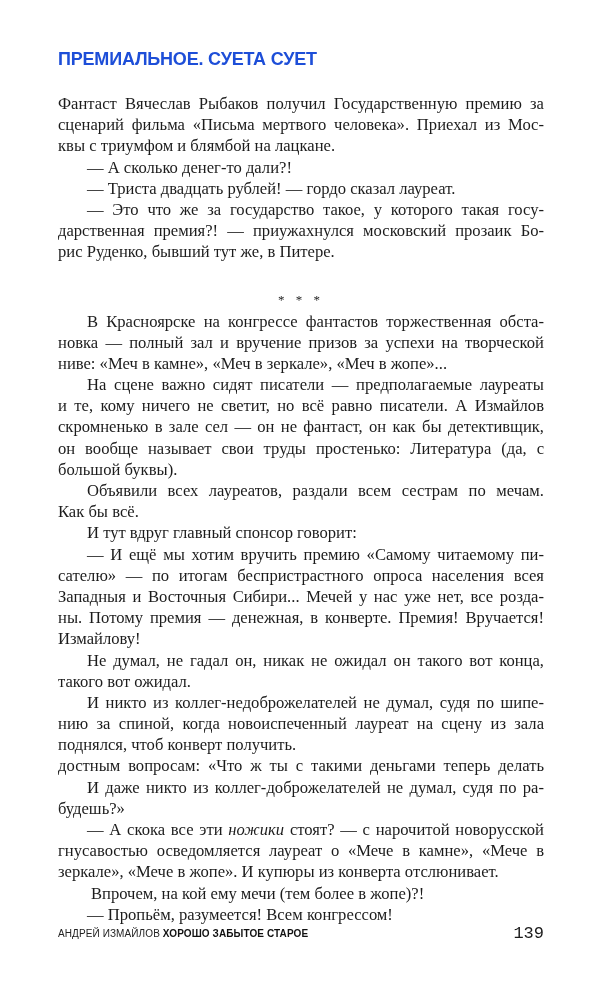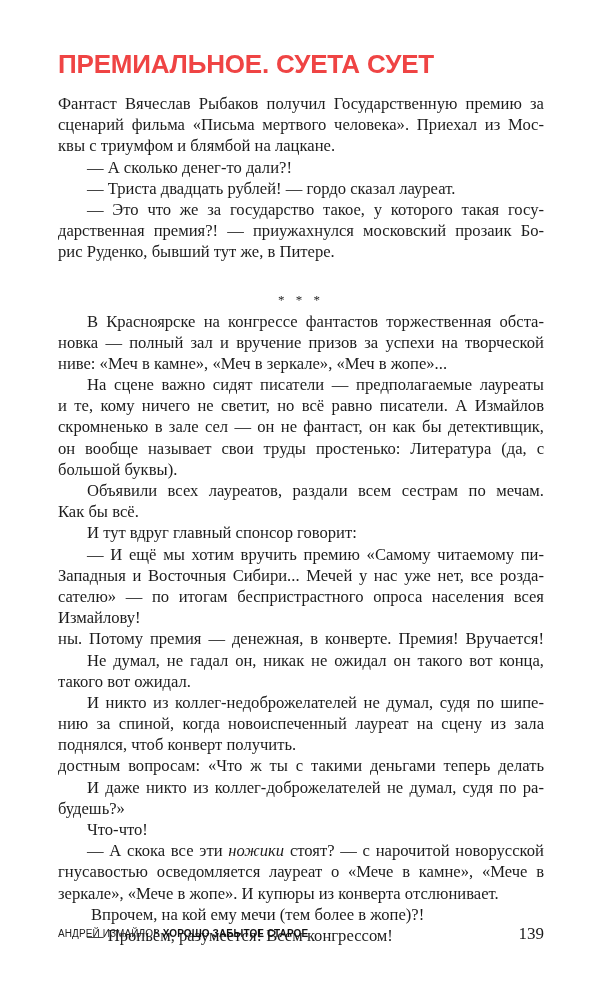--- a/index.html
+++ b/index.html
@@ -3,42 +3,42 @@
 <meta charset="utf-8">
 <style>
   html, body { margin: 0; padding: 0; }
   body {
     width: 600px; height: 994px; background: #ffffff; position: relative; overflow: hidden;
     color: #1a1a1a;
   }
   .page { position: absolute; left: 58px; top: 0; width: 486px; }
   .title {
     position: absolute; top: 49px; left: 0;
-    font-family: "Liberation Sans", sans-serif; font-weight: bold; font-size: 26px;
-    letter-spacing: -0.2px; color: #ef4444; white-space: nowrap;
+    font-family: "Liberation Sans", sans-serif; font-weight: bold; font-size: 18px;
+    letter-spacing: -0.2px; color: #1d4ed8; white-space: nowrap;
   }
   .body {
     position: absolute; top: 93px; left: 0; width: 486px;
     font-family: Liberation Serif, serif; font-size: 16.6px; line-height: 21.2px;
     color: #1c1c1c;
   }
   .line { display: block; height: 21.2px; white-space: nowrap; text-align: justify; text-align-last: justify; }
   .line.last { text-align-last: left; }
   .line.ind { padding-left: 29px; }
   .line.ind2 { padding-left: 33px; }
   .gap { display: block; height: 26px; }
   .stars { display: block; height: 22px; text-align: center; font-size: 13px; letter-spacing: 4px; }
   em { font-style: italic; }
   .footer {
     position: absolute; top: 924px; left: 58px; width: 486px; height: 22px;
     font-family: "Liberation Sans", sans-serif;
   }
   .footer .author { position: absolute; left: 0; top: 4px; font-size: 10px; color: #222; letter-spacing: 0.1px; }
   .footer .booktitle { font-weight: bold; color: #111; }
-  .footer .pagenum { position: absolute; right: 0; top: 0; font-family: Liberation Serif, serif; font-size: 17px; color: #1a1a1a; }
+  .footer .pagenum { position: absolute; right: 0; top: 0; font-family: Liberation Mono, monospace; font-size: 17px; color: #1a1a1a; }
 </style>
 </head>
 <body>
 
 <div class="page">
   <div class="title">ПРЕМИАЛЬНОЕ. СУЕТА СУЕТ</div>
 
   <div class="body">
     <div>
       <span class="line">Фантаст Вячеслав Рыбаков получил Государственную премию за</span>
@@ -60,33 +60,32 @@
       <span class="line last">ниве: «Меч в камне», «Меч в зеркале», «Меч в жопе»...</span>
       <span class="line ind">На сцене важно сидят писатели — предполагаемые лауреаты</span>
       <span class="line">и те, кому ничего не светит, но всё равно писатели. А Измайлов</span>
       <span class="line">скромненько в зале сел — он не фантаст, он как бы детективщик,</span>
       <span class="line">он вообще называет свои труды простенько: Литература (да, с</span>
       <span class="line last">большой буквы).</span>
       <span class="line ind">Объявили всех лауреатов, раздали всем сестрам по мечам.</span>
       <span class="line last">Как бы всё.</span>
       <span class="line ind last">И тут вдруг главный спонсор говорит:</span>
       <span class="line ind">— И ещё мы хотим вручить премию «Самому читаемому пи-</span>
+      <span class="line">сателю» — по итогам беспристрастного опроса населения всея</span>
       <span class="line">Западныя и Восточныя Сибири... Мечей у нас уже нет, все розда-</span>
-      <span class="line">сателю» — по итогам беспристрастного опроса населения всея</span>
+      <span class="line">ны. Потому премия — денежная, в конверте. Премия! Вручается!</span>
       <span class="line last">Измайлову!</span>
-      <span class="line">ны. Потому премия — денежная, в конверте. Премия! Вручается!</span>
       <span class="line ind">Не думал, не гадал он, никак не ожидал он такого вот конца,</span>
       <span class="line last">такого вот ожидал.</span>
       <span class="line ind">И никто из коллег-недоброжелателей не думал, судя по шипе-</span>
       <span class="line">нию за спиной, когда новоиспеченный лауреат на сцену из зала</span>
       <span class="line last">поднялся, чтоб конверт получить.</span>
       <span class="line">достным вопросам: «Что ж ты с такими деньгами теперь делать</span>
       <span class="line ind">И даже никто из коллег-доброжелателей не думал, судя по ра-</span>
       <span class="line last">будешь?»</span>
-      <span class="line ind last">Что-что!</span>
       <span class="line ind"><span>— А скока все эти </span><em>ножики</em><span> стоят? — с нарочитой новорусской</span></span>
       <span class="line">гнусавостью осведомляется лауреат о «Мече в камне», «Мече в</span>
       <span class="line last">зеркале», «Мече в жопе». И купюры из конверта отслюнивает.</span>
       <span class="line ind2 last">Впрочем, на кой ему мечи (тем более в жопе)?!</span>
       <span class="line ind last">— Пропьём, разумеется! Всем конгрессом!</span>
     </div>
   </div>
 </div>
 
 <div class="footer">

